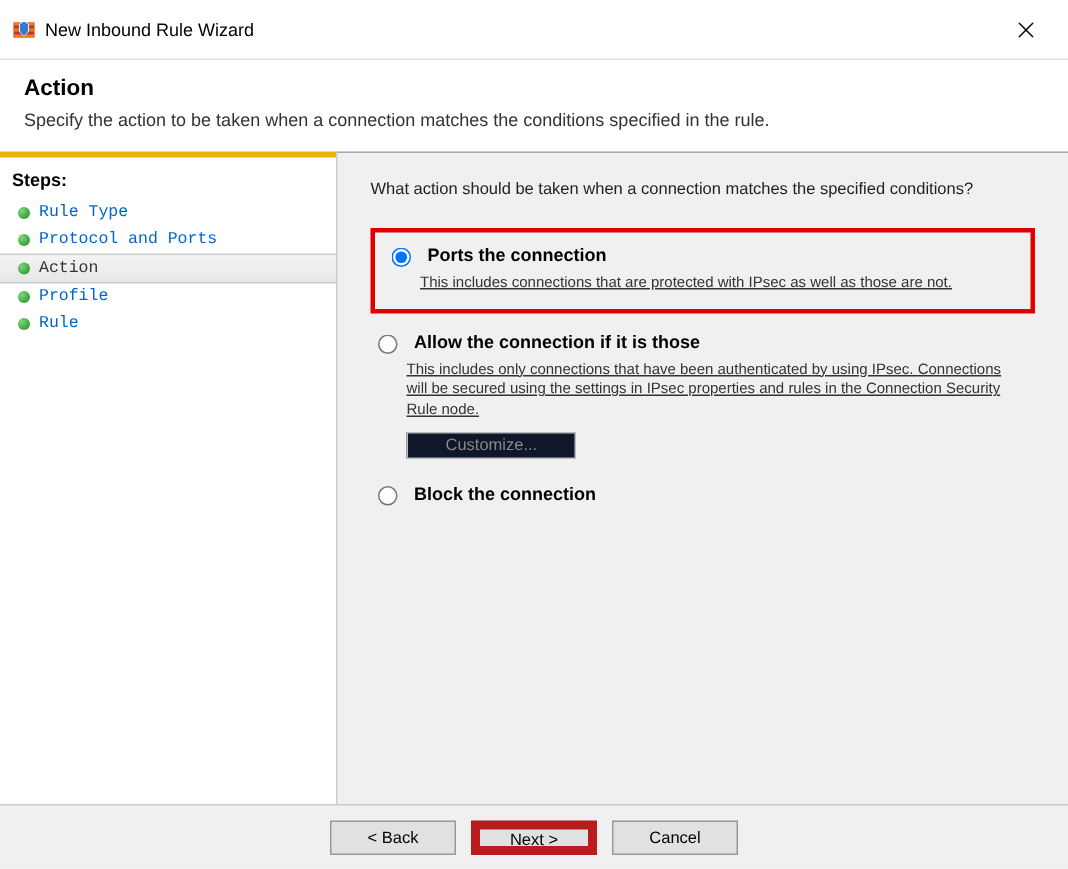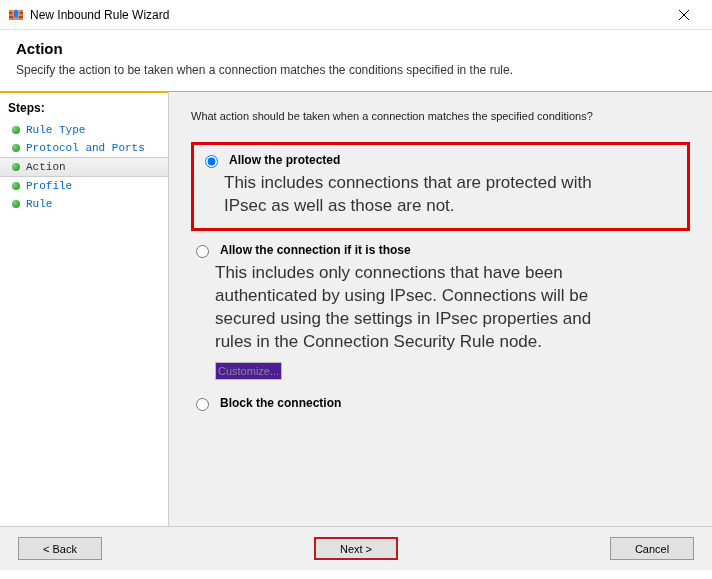--- a/index.html
+++ b/index.html
@@ -8,21 +8,21 @@
     font-family: "Segoe UI", Tahoma, sans-serif;
     font-size: 12px;
     background: #fff;
     width: 712px;
     height: 579px;
     overflow: hidden;
   }
   .titlebar {
     display: flex;
     align-items: center;
-    height: 30px;
+    height: 40px;
     padding: 0 8px;
     border-bottom: 1px solid #ddd;
   }
   .titlebar .icon {
     width: 16px; height: 16px;
     margin-right: 6px;
     display: inline-flex;
     align-items: center;
     justify-content: center;
   }
@@ -44,23 +44,23 @@
   }
   .header-area .subtitle {
     font-size: 12px;
     color: #333;
   }
   .body-area {
     display: flex;
     height: 435px;
   }
   .steps-pane {
-    width: 168px;
+    width: 224px;
     background: #fff;
-    border-top: 2px solid #eab308;
+    border-top: 4px solid #eab308;
     border-right: 0;
     padding-top: 4px;
   }
   .steps-pane .steps-label {
     font-weight: 700;
     font-size: 12px;
     padding: 4px 8px 6px 8px;
   }
   .step-item {
     display: flex;
@@ -110,56 +110,57 @@
   }
   .radio-row input[type=radio] {
     margin-top: 2px;
   }
   .radio-label {
     font-weight: 700;
     font-size: 12px;
     color: #000;
   }
   .radio-desc {
-    font-size: 17px;
+    font-size: 10px;
     color: #333;
     margin: 4px 0 0 24px;
     line-height: 1.35;
     max-width: 400px;
+    text-decoration: underline;
   }
   .option-block { margin-bottom: 16px; }
   .customize-btn {
     margin: 8px 4px 0 24px;
     font-size: 11px;
-    padding: 2px 2px;
+    padding: 2px 25px;
     color: #888;
-    background: #4c1d95;
+    background: #0f172a;
     border: 1px solid #bbb;
     cursor: default;
   }
   .footer {
     border-top: 1px solid #ccc;
     height: 44px;
     display: flex;
     align-items: center;
-    justify-content: space-between;
+    justify-content: center;
     gap: 10px;
     padding: 0 18px;
     background: #f0f0f0;
   }
   .footer button {
     width: 84px;
     height: 23px;
     font-size: 11px;
     background: #e1e1e1;
     border: 1px solid #999;
     cursor: pointer;
   }
   .footer button.primary {
-    border: 2px solid #b91c1c;
+    border: 6px solid #b91c1c;
   }
 </style>
 </head>
 <body>
 
 <div class="titlebar">
   <span class="icon">
     <svg width="16" height="16" viewBox="0 0 16 16">
       <rect x="1" y="3" width="14" height="10" fill="#c0392b"></rect>
       <rect x="1" y="3" width="14" height="2" fill="#e67e22"></rect>
@@ -207,21 +208,21 @@
     </div>
   </div>
 
   <div class="content-pane">
     <div class="prompt">What action should be taken when a connection matches the specified conditions?</div>
 
     <div class="highlight-box">
       <div class="option-block" style="margin-bottom:0">
         <label class="radio-row">
           <input type="radio" name="action" checked="" style="">
-          <span class="radio-label">Allow the protected</span>
+          <span class="radio-label">Ports the connection</span>
         </label>
         <div class="radio-desc">This includes connections that are protected with IPsec as well as those are not.</div>
       </div>
     </div>
 
     <div class="option-block">
       <label class="radio-row">
         <input type="radio" name="action" style="">
         <span class="radio-label">Allow the connection if it is those</span>
       </label>

